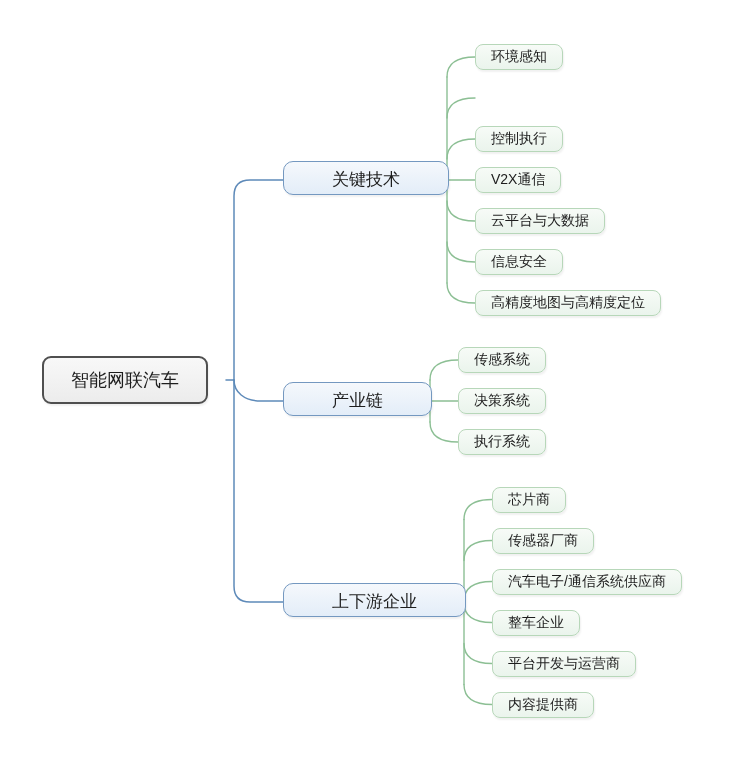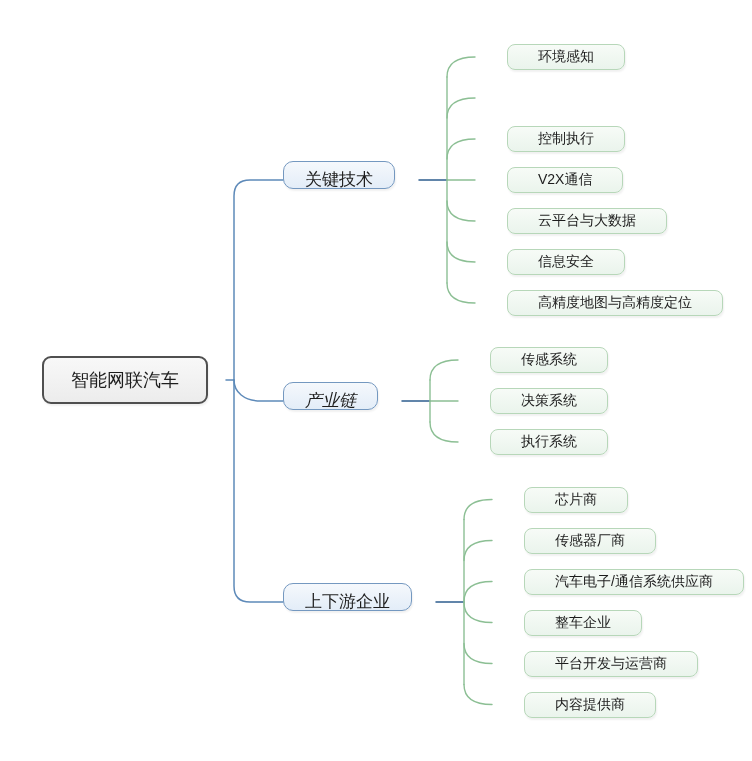--- a/index.html
+++ b/index.html
@@ -22,35 +22,34 @@
   }
   .root-node{
     height:48px;line-height:44px;
     padding:0 27px;
     font-size:18px;
     border:2px solid #4f4f4f;
     border-radius:9px;
     background:linear-gradient(180deg,#f8f8f8,#ececec);
   }
   .branch-node{
-    height:28px;line-height:35px;
-    padding:0 21px;
+    height:34px;line-height:35px;
+    padding:0 48px;
     font-size:17px;
     border:1.5px solid #7498c0;
     border-radius:10px;
     background:linear-gradient(180deg,#f5f8fc,#e3edf8);
   }
   .leaf-node{
     height:26px;line-height:23px;
-    padding:0 30px;
+    padding:0 15px;
     font-size:14px;
     border:1.5px solid #b7d7b9;
     border-radius:8px;
     background:linear-gradient(180deg,#f7fbf7,#eaf4ec);
-    margin-left:32px;
   }
 </style>
 </head>
 <body>
 
 <div class="canvas">
   <svg id="wires" xmlns="http://www.w3.org/2000/svg" viewBox="0 0 752 761">
       <path d="M226,380 H234 V196 Q234,180 250,180 H283" fill="none" stroke="#5e8ab9" stroke-width="1.5" stroke-linecap="round"></path>
       <path d="M234,380 C234,392 244,401 261,401 H283" fill="none" stroke="#5e8ab9" stroke-width="1.5" stroke-linecap="round"></path>
       <path d="M234,380 V586 Q234,602 250,602 H283" fill="none" stroke="#5e8ab9" stroke-width="1.5" stroke-linecap="round"></path>
@@ -79,21 +78,21 @@
     </svg>
   <div id="nodes">
       <div class="node root-node" style="left: 42px; top: 356px;">智能网联汽车</div>
       <div class="node branch-node" style="left: 283px; top: 161px;">关键技术</div>
       <div class="node leaf-node" style="left: 475px; top: 44px;">环境感知</div>
       <div class="node leaf-node" style="left: 475px; top: 126px;">控制执行</div>
       <div class="node leaf-node" style="left: 475px; top: 167px;">V2X通信</div>
       <div class="node leaf-node" style="left: 475px; top: 208px;">云平台与大数据</div>
       <div class="node leaf-node" style="left: 475px; top: 249px;">信息安全</div>
       <div class="node leaf-node" style="left: 475px; top: 290px;">高精度地图与高精度定位</div>
-      <div class="node branch-node" style="left: 283px; top: 382px; font-style: italic;">产业链</div>
+      <div class="node branch-node" style="left: 283px; top: 382px;">产业链</div>
       <div class="node leaf-node" style="left: 458px; top: 347px;">传感系统</div>
       <div class="node leaf-node" style="left: 458px; top: 388px;">决策系统</div>
       <div class="node leaf-node" style="left: 458px; top: 429px; text-align: center;">执行系统</div>
       <div class="node branch-node" style="left: 283px; top: 583px;">上下游企业</div>
       <div class="node leaf-node" style="left: 492px; top: 486.5px;">芯片商</div>
       <div class="node leaf-node" style="left: 492px; top: 527.5px;">传感器厂商</div>
       <div class="node leaf-node" style="left: 492px; top: 568.5px;">汽车电子/通信系统供应商</div>
       <div class="node leaf-node" style="left: 492px; top: 609.5px;">整车企业</div>
       <div class="node leaf-node" style="left: 492px; top: 650.5px;">平台开发与运营商</div>
       <div class="node leaf-node" style="left: 492px; top: 691.5px;">内容提供商</div>

